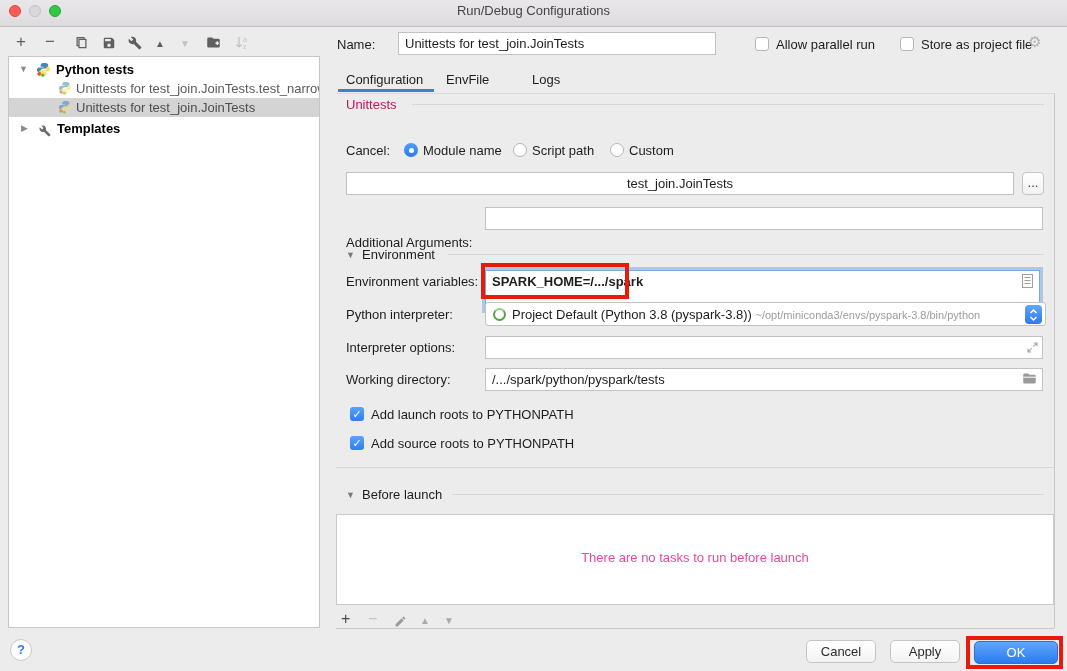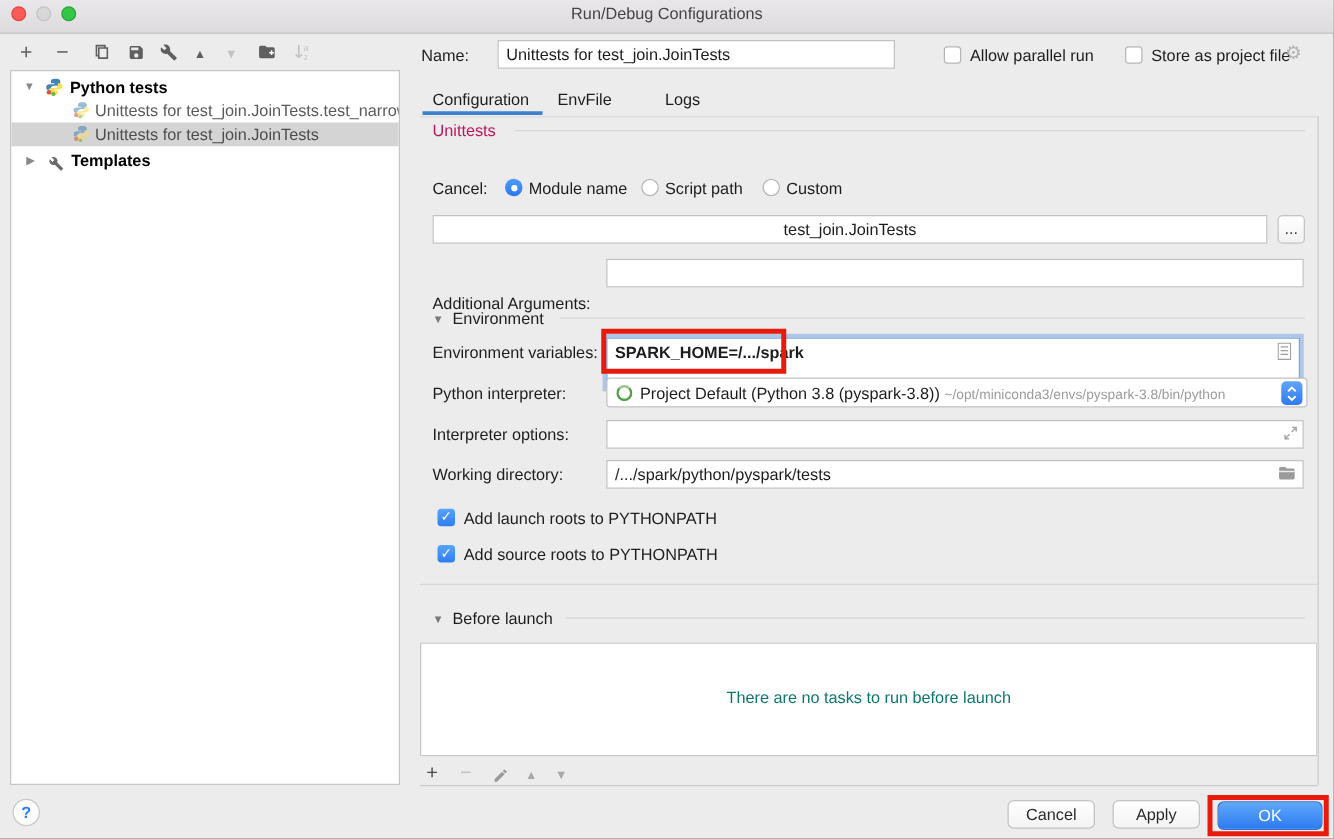--- a/index.html
+++ b/index.html
@@ -78,21 +78,21 @@
                 border:2.5px solid #56a04a; border-top-color:#9bc892; }
   .combo-text { position:absolute; left:26px; top:4px; font-size:13px; color:#1d1d1d; white-space:nowrap; }
   .combo-path { font-size:11px; color:#9c9c9c; }
   .stepper { position:absolute; right:3px; top:2px; width:17px; height:19px; border-radius:4px;
              background:linear-gradient(#61a5f9,#2e7af0); }
   .stepper svg { display:block; margin:2.5px auto 0; }
 
   
   #bl-box { position:absolute; left:336px; top:514px; width:718px; height:91px;
             background:#fff; border:1px solid #c9c9c9; }
-  #bl-empty { position:absolute; width:100%; top:35px; text-align:center; font-size:13px; color:#0f766e; }
+  #bl-empty { position:absolute; width:100%; top:35px; text-align:center; font-size:13px; color:#ec4899; }
 
   .section-arrow { position:absolute; font-size:9px; color:#7a7a7a; }
   .vline { position:absolute; width:1px; background:#c9c9c9; }
   .hline { position:absolute; height:1px; background:#c9c9c9; }
 
   .field-icon { position:absolute; }
   #help-btn { position:absolute; left:10px; top:639px; width:22px; height:22px; border-radius:50%;
               background:#fdfdfd; border:1px solid #c9c9c9; color:#2f7cf3; font-size:13px; font-weight:bold;
               text-align:center; line-height:20px; }
   .gear { position:absolute; font-size:15px; color:#b2b2b2; }

